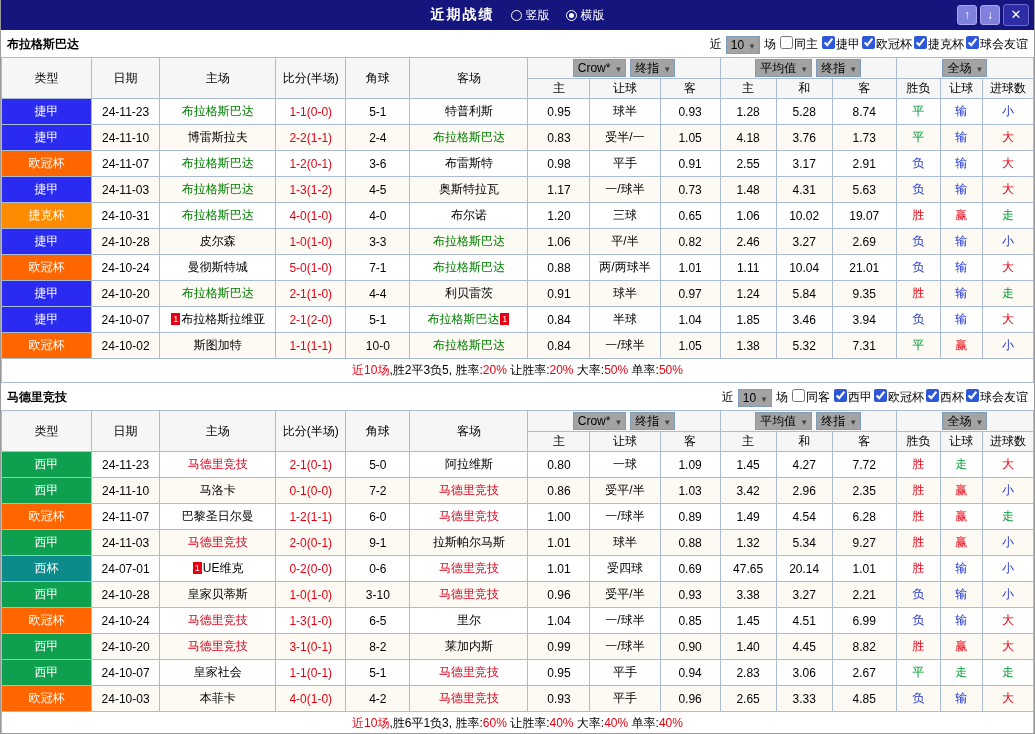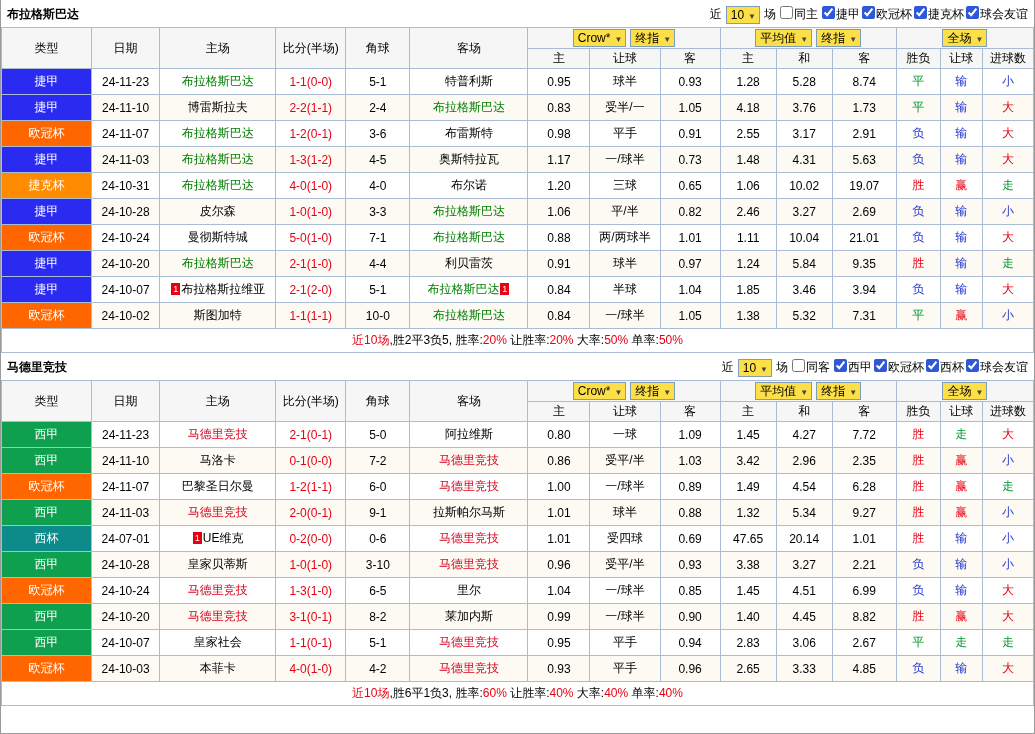--- a/index.html
+++ b/index.html
@@ -15,21 +15,21 @@
   .rdot.on::after { content:""; position:absolute; left:2px; top:2px; width:5px; height:5px; border-radius:50%; background:#fff; }
   .tb-right { margin-left:auto; display:flex; gap:3px; padding-right:5px; align-items:center; position:relative; z-index:1; }
   .sq-btn { width:20px; height:20px; background:#8080dd; border:1px solid #a8a8ef; color:#fff; font-size:12px; line-height:18px; text-align:center; border-radius:3px; cursor:pointer; display:inline-block; }
   .close-btn { width:26px; height:22px; background:#2d2da5; border:1px solid #6a6ad0; font-size:13px; font-weight:bold; line-height:20px; }
 
   
   .section { margin-top:2px; }
   .section-head { height:25px; display:flex; align-items:center; justify-content:space-between; padding:0 6px; font-size:12px; background:#fff; }
   .team-name { font-weight:bold; color:#000; }
   .filters { display:flex; align-items:center; gap:4px; color:#000; }
-  .sel { display:inline-flex; align-items:center; background:#fde047; border:1px solid #7f9db9; height:18px; padding:0 3px 0 4px; font-size:12px; cursor:pointer; gap:4px; white-space:nowrap; }
+  .sel { display:inline-flex; align-items:center; background:#a3a3a3; border:1px solid #7f9db9; height:18px; padding:0 3px 0 4px; font-size:12px; cursor:pointer; gap:4px; white-space:nowrap; }
   .sel .ar::after { content:"▼"; font-size:8px; color:#444; }
   .cb { display:inline-flex; gap:1px; cursor:pointer; white-space:nowrap; }
   .cb input { width:13px; height:13px; accent-color:#2f58d8; margin:0; cursor:pointer; }
 
   
   table { width:100%; border-collapse:collapse; table-layout:fixed;border-radius:9px; }
   th, td { border:1px solid #aabbd4; text-align:center; font-size:12px; font-weight:normal; overflow:hidden; white-space:nowrap; }
   thead th { background:#f6f6f6; height:20px; color:#000; }
   th.grp { height:21px; }
   .grp-in { display:flex; justify-content:center; align-items:center; gap:4px; }
@@ -45,20 +45,38 @@
   col.w-score{width:70px} col.w-corner{width:64px} col.w-away{width:118px}
   col.w-o1{width:62px} col.w-h{width:70px} col.w-o2{width:60px}
   col.w-a1{width:56px} col.w-a2{width:56px} col.w-a3{width:64px}
   col.w-r1{width:44px} col.w-r2{width:42px} col.w-r3{width:51px}
 </style>
 </head>
 <body>
 
 <div class="page">
 
+  <div class="titlebar">
+    <div class="tb-center">
+      <span class="tb-title">近期战绩</span>
+      <label class="radio">
+        <span class="rdot"></span>
+        <span>竖版</span>
+      </label>
+      <label class="radio">
+        <span class="rdot on"></span>
+        <span>横版</span>
+      </label>
+    </div>
+    <div class="tb-right">
+      <span class="sq-btn"><span>↑</span></span>
+      <span class="sq-btn"><span>↓</span></span>
+      <span class="sq-btn close-btn"><span>✕</span></span>
+    </div>
+  </div>
 
   <div id="sections">
       <div class="section">
     <div class="section-head">
       <span class="team-name">布拉格斯巴达</span>
       <div class="filters">
         <span>近</span>
         <span class="sel">
               <span>10</span>
               <span class="ar"></span>

